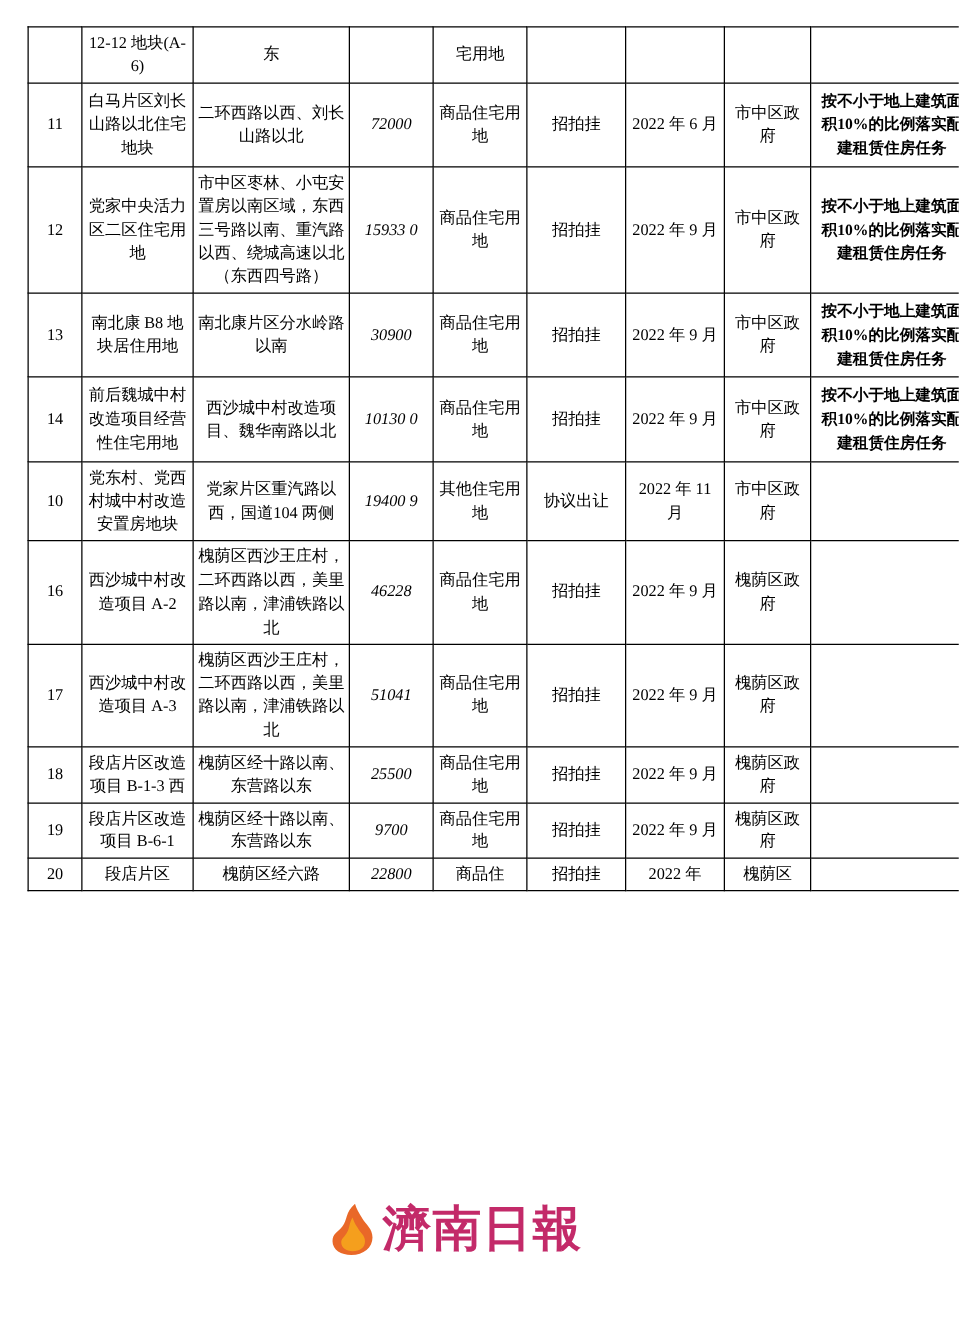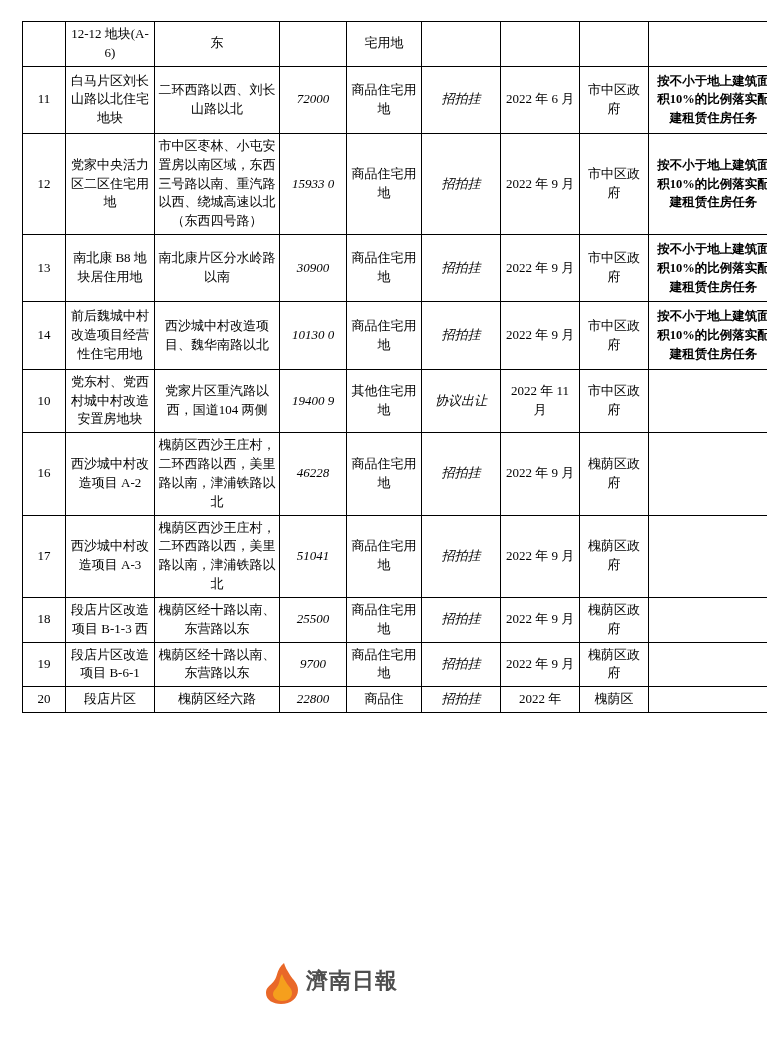--- a/index.html
+++ b/index.html
@@ -35,21 +35,21 @@
     vertical-align: middle;
     padding: 3px 2px;
     word-wrap: break-word;
     overflow-wrap: break-word;
   }
   td.c-no      { width: 38px; }
   td.c-name    { width: 84px; }
   td.c-loc     { width: 120px; }
   td.c-area    { width: 62px; font-style: italic; }
   td.c-use     { width: 70px; }
-  td.c-method  { width: 74px; font-style: italic; }
+  td.c-method  { width: 74px; }
   td.c-time    { width: 74px; margin-left: 20px; }
   td.c-org     { width: 64px; font-family: Liberation Serif, serif; }
   td.c-remark  { width: 125px; }
 
   .remark-text {
     font-weight: bold;
     font-size: 12.5px;
     line-height: 1.5;
     padding: 2px 4px;
     display: block;
@@ -67,24 +67,24 @@
     align-items: center;
   }
   .wm-flame {
     position: relative;
     width: 46px;
     height: 46px;
     flex: 0 0 auto;
   }
   .wm-flame svg { display: block; }
   .wm-text {
-    font-family: Liberation Mono, monospace;
+    font-family: Liberation Sans, sans-serif;
     font-weight: bold;
-    font-size: 22px;
-    color: #404040;
+    font-size: 39px;
+    color: #be185d;
     letter-spacing: 1px;
     margin-left: 2px;
     line-height: 1;
     opacity: 0.92;
   }
 </style>
 </head>
 <body>
 
 <div class="page">

